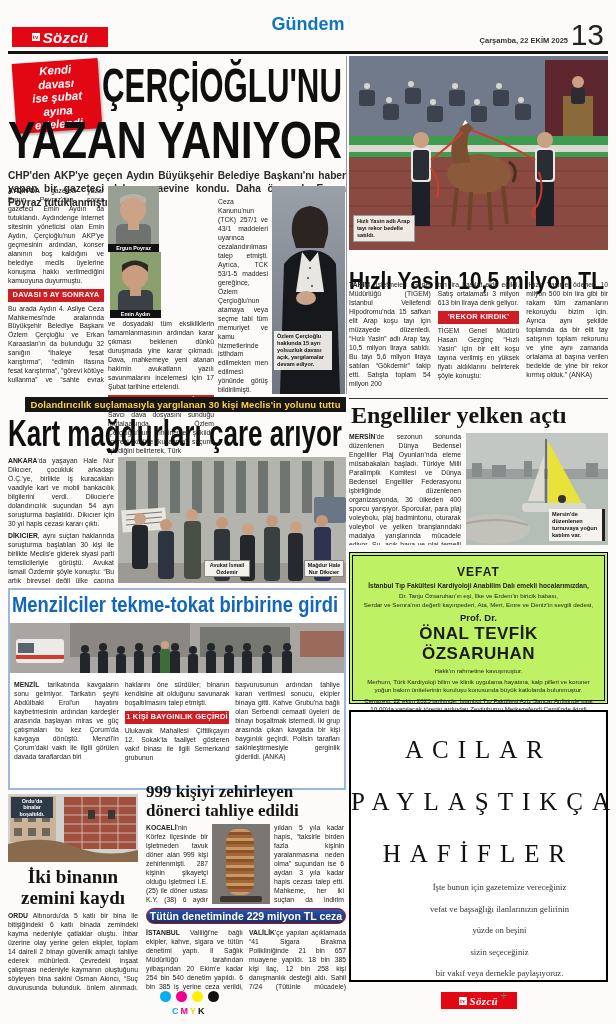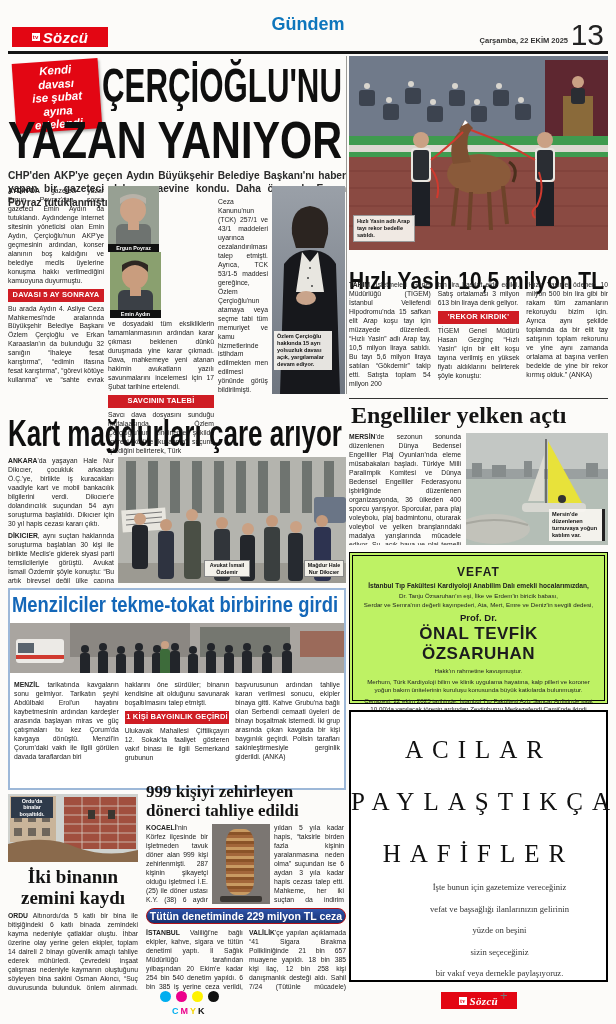--- a/index.html
+++ b/index.html
@@ -322,20 +322,21 @@
       <div class="acilar-line">bir vakıf veya dernekle paylaşıyoruz.</div>
     </div>
     <div class="mini-logo">
       <div class="logo-box">
           <span class="logo-tv">tv</span>
           <span>Sözcü</span>
         </div>
     </div>
   </div>
 
+  <div class="abs kicker-black" style="left:25px; top:397px; width:321px; height:15px;">Dolandırıcılık suçlamasıyla yargılanan 30 kişi Meclis'in yolunu tuttu</div>
   <div class="abs" style="left:8px; top:413px; width:338px; height:40px;">
     <svg class="hl-svg" width="338" height="40">
         <text x="0" y="33" font-size="36" textLength="334" lengthAdjust="spacingAndGlyphs">Kart mağdurları çare arıyor</text>
       </svg>
   </div>
   <div class="abs bt clip" style="left:8px; top:457px; width:106px; height:126px;">
     <p><span class="lead">ANKARA</span><span>'da yaşayan Hale Nur Dikıcıer, çocukluk arkadaşı Ö.Ç.'ye, birlikte iş kuracakları vaadiyle kart ve mobil bankacılık bilgilerini verdi. Dikıcıer'e dolandırıcılık suçundan 54 ayrı soruşturma başlatıldı. Dikıcıer için 30 yıl hapis cezası kararı çıktı.</span></p>
     <p><span class="lead">DİKICIER</span><span>, aynı suçtan haklarında soruşturma başlatılan 30 kişi ile birlikte Meclis'e giderek siyasi parti temsilcileriyle görüştü. Avukat İsmail Özdemir şöyle konuştu: “Bu artık bireysel değil ülke çapına yayılan bir sorun. Önceliğimiz doğru kişilerin yargılanması.” (DHA)</span></p>
   </div>
   <div class="abs" style="left:118px; top:457px; width:228px; height:126px;">

